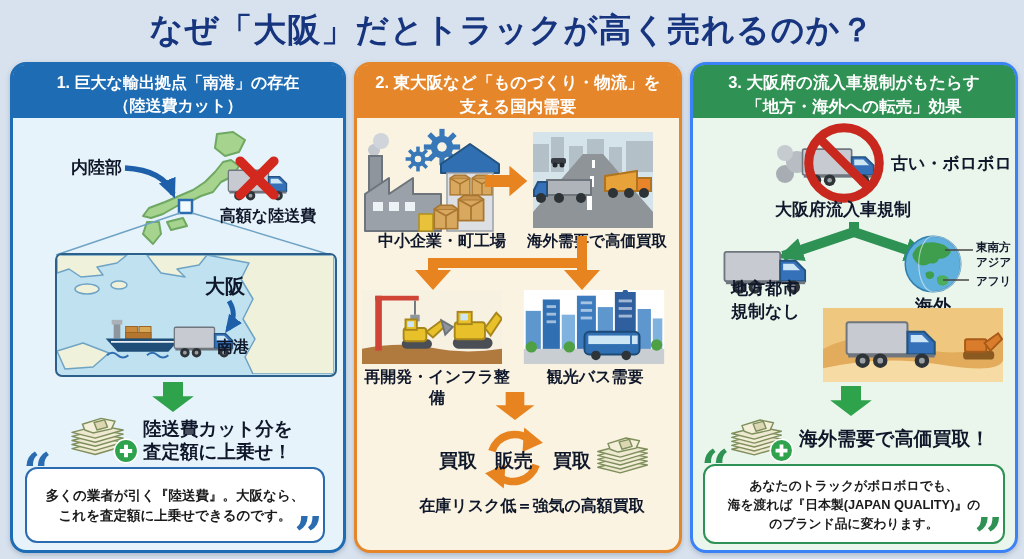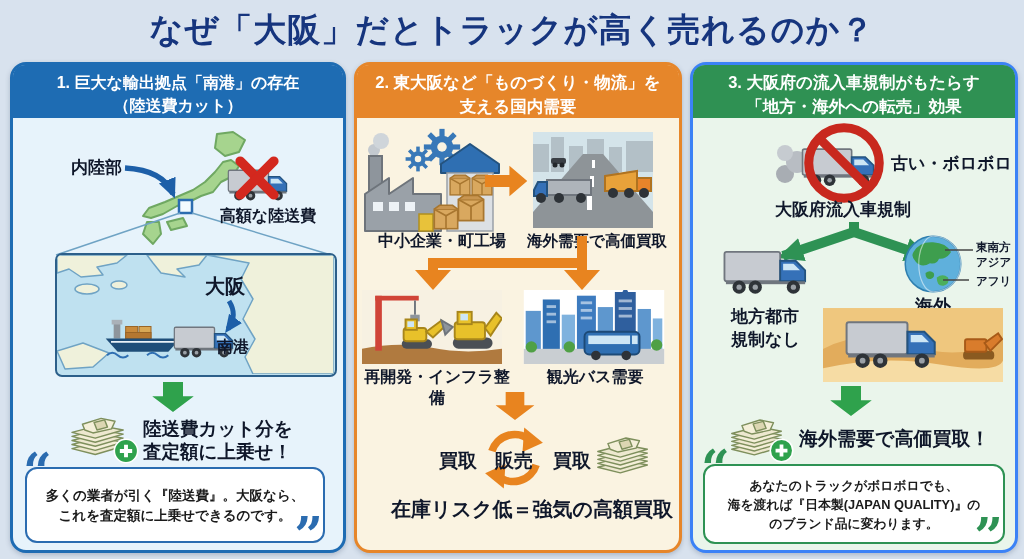--- a/index.html
+++ b/index.html
@@ -370,21 +370,21 @@
       <path d="M66 48 A 28 28 0 0 1 20 60" stroke="#E8841F" stroke-width="9" fill="none"></path>
       <polygon points="28,76 6,58 30,47" fill="#E8841F"></polygon>
     </svg>
     <div class="abs lbl" style="left:82px;top:330px;font-size:19px">買取</div>
     <div class="abs lbl" style="left:138px;top:330px;font-size:19px">販売</div>
     <div class="abs lbl" style="left:196px;top:330px;font-size:19px">買取</div>
     <svg class="abs" style="left:234px;top:316px" width="62" height="44" viewBox="0 0 110 76">
         <use href="#s-money"></use>
       </svg>
 
-    <div class="abs lbl ctr" style="left:0;top:378px;width:350px;font-size:20px">在庫リスク低＝強気の高額買取</div>
+    <div class="abs lbl ctr" style="left:0;top:378px;width:350px;font-size:16px">在庫リスク低＝強気の高額買取</div>
   </div>
 </div>
 
 <div class="panel p3">
   <div class="phead">
     <div>3. 大阪府の流入車規制がもたらす</div>
     <div>「地方・海外への転売」効果</div>
   </div>
   <div class="pbody">
 
@@ -413,21 +413,21 @@
       <g stroke="#2E9254" stroke-width="10" fill="none">
         <line x1="121" y1="0" x2="121" y2="10"></line>
         <path d="M121 10 L50 34" marker-end="url(#mg1)"></path>
         <path d="M121 10 L192 34" marker-end="url(#mg1)"></path>
       </g>
     </svg>
 
     <svg class="abs" style="left:30px;top:128px" width="88" height="50" viewBox="0 0 120 68">
         <use href="#s-truck"></use>
       </svg>
-    <div class="abs lbl" style="left:38px;top:188px;font-size:17px;line-height:1.35">
+    <div class="abs lbl" style="left:38px;top:160px;font-size:17px;line-height:1.35">
       <div>地方都市</div>
       <div>規制なし</div>
     </div>
 
     <svg class="abs" style="left:210px;top:116px" width="60" height="60" viewBox="0 0 80 80">
         <use href="#s-globe"></use>
       </svg>
     <svg class="abs" style="left:240px;top:120px" width="82" height="56" viewBox="0 0 82 56">
       <line x1="12" y1="12" x2="40" y2="12" stroke="#444" stroke-width="1.5"></line>
       <line x1="10" y1="42" x2="36" y2="42" stroke="#444" stroke-width="1.5"></line>

